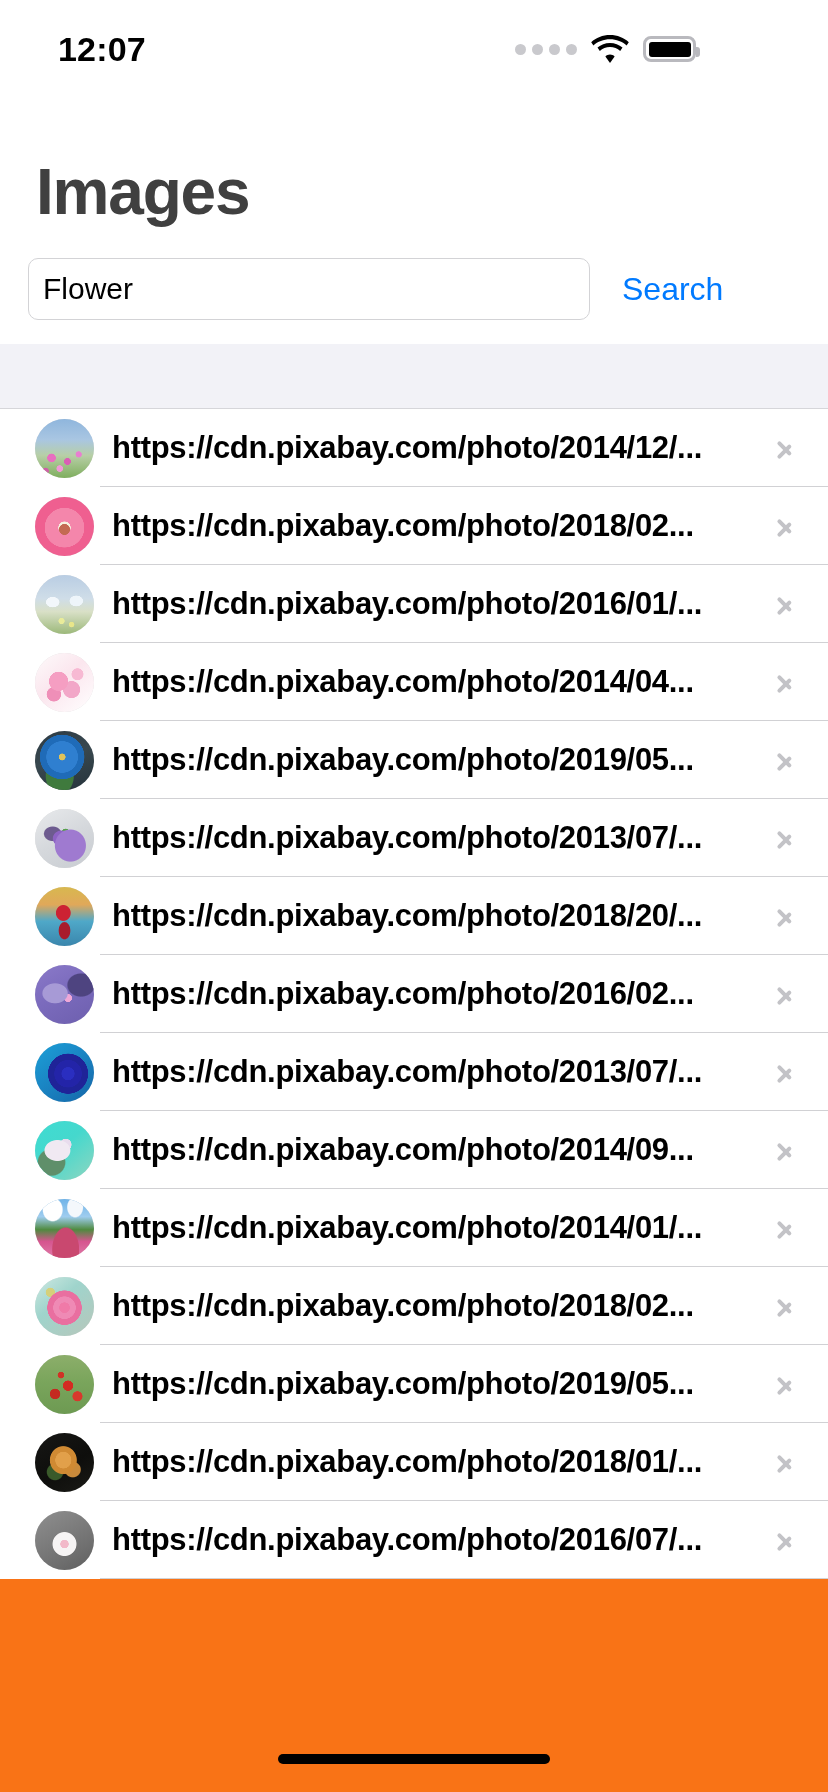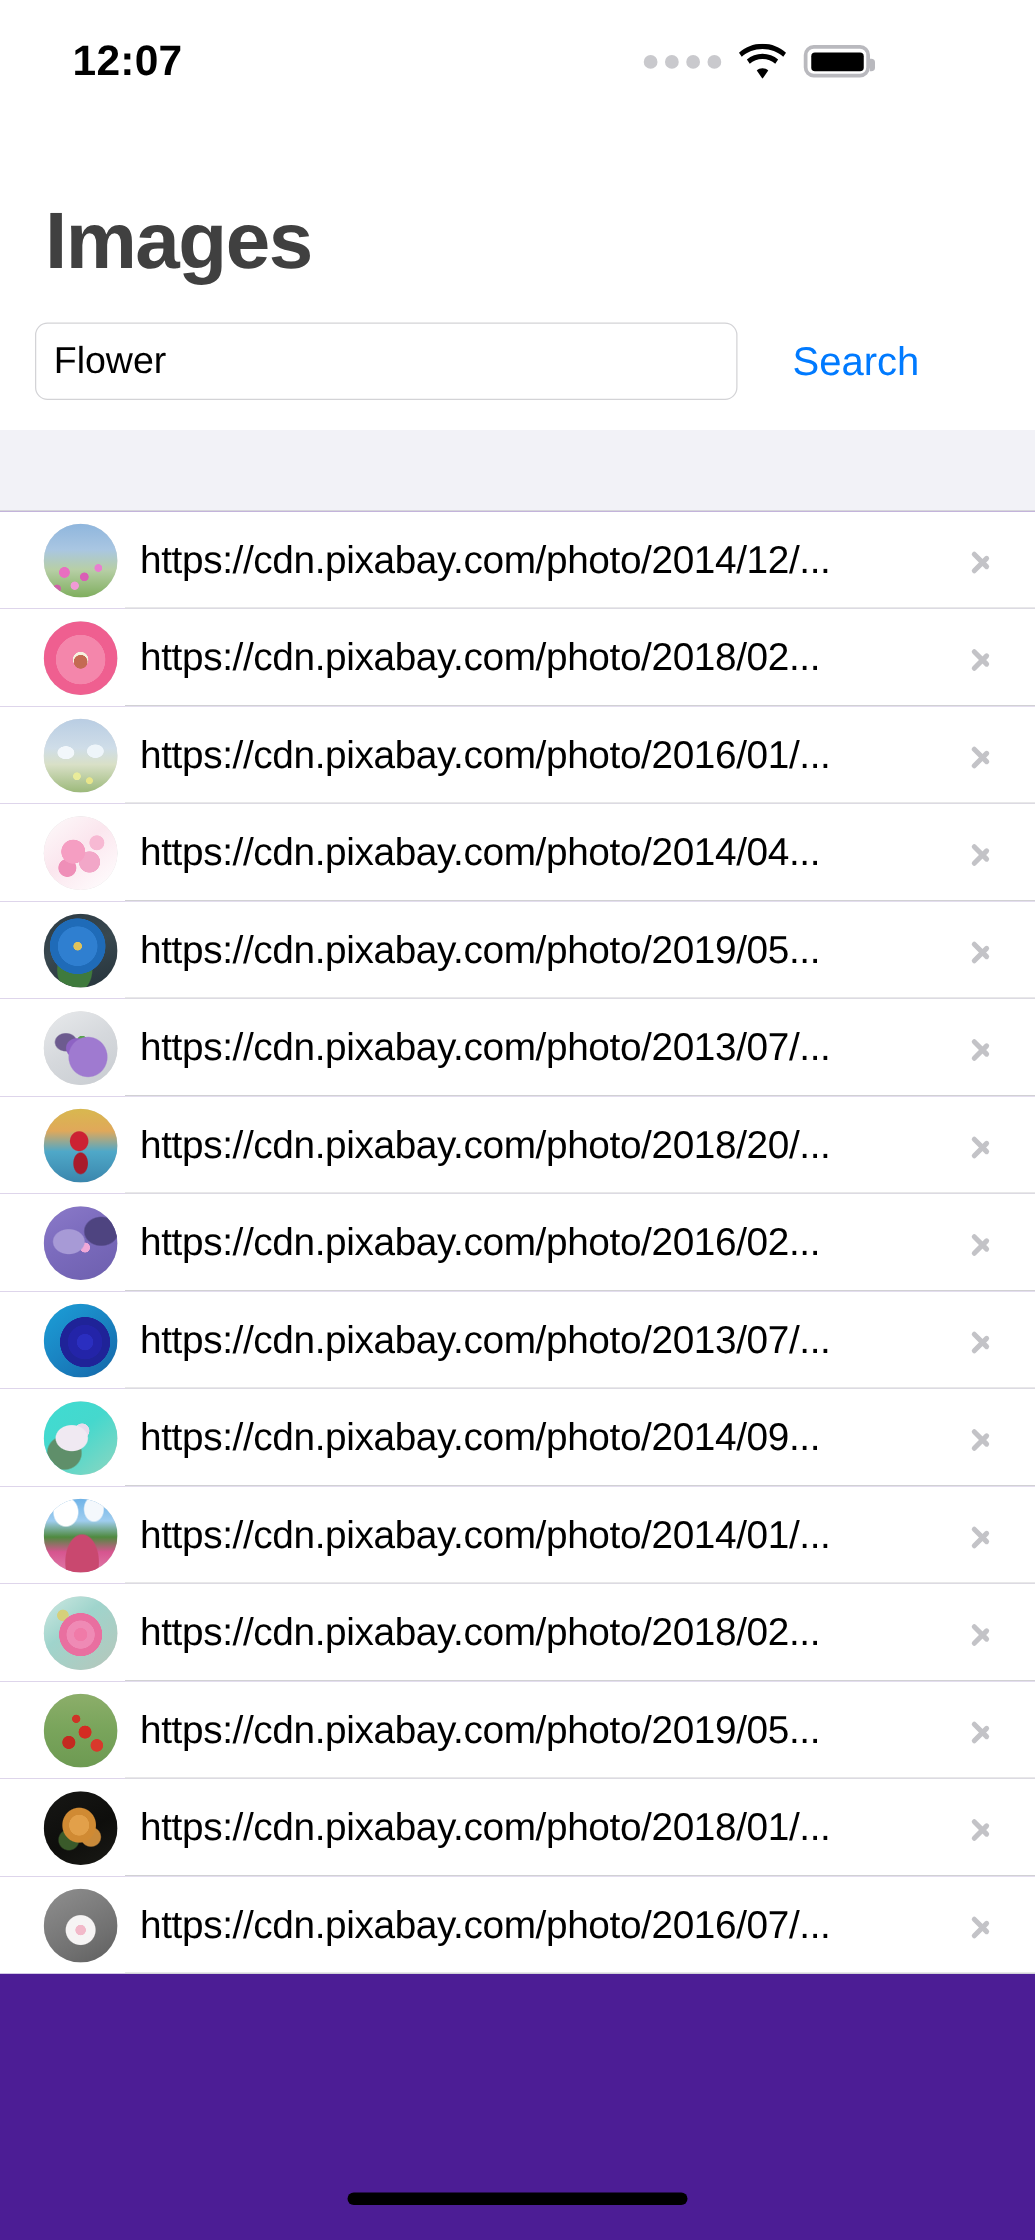--- a/index.html
+++ b/index.html
@@ -117,21 +117,21 @@
     border-radius: 10px;
     background: #ffffff;
     padding: 0 14px;
     font-family: "Liberation Sans", sans-serif;
     font-size: 30px;
     color: #000;
     outline: none;
   }
   .search-field::placeholder { color: #b5b5ba; }
   .search-button {
-    margin-left: 44px;
+    margin-left: 32px;
     background: none;
     border: none;
     padding: 0;
     font-family: "Liberation Sans", sans-serif;
     font-size: 32px;
     color: #007aff;
     cursor: pointer;
     line-height: 1;
   }
 
@@ -146,22 +146,23 @@
     border-bottom: 1px solid #d6d6da;
     box-sizing: border-box;
   }
 
   .list {
     position: absolute;
     top: 409px;
     left: 0;
     width: 828px;
     height: 1383px;
-    background: #4c1d95;
-    overflow: hidden;
+    background: #f97316;
+    overflow: hidden;
+    font-weight: bold;
   }
 
   .list-item {
     position: relative;
     height: 78px;
     display: flex;
     align-items: center;
     padding-left: 35px;
     padding-right: 28px;
     box-sizing: border-box;

